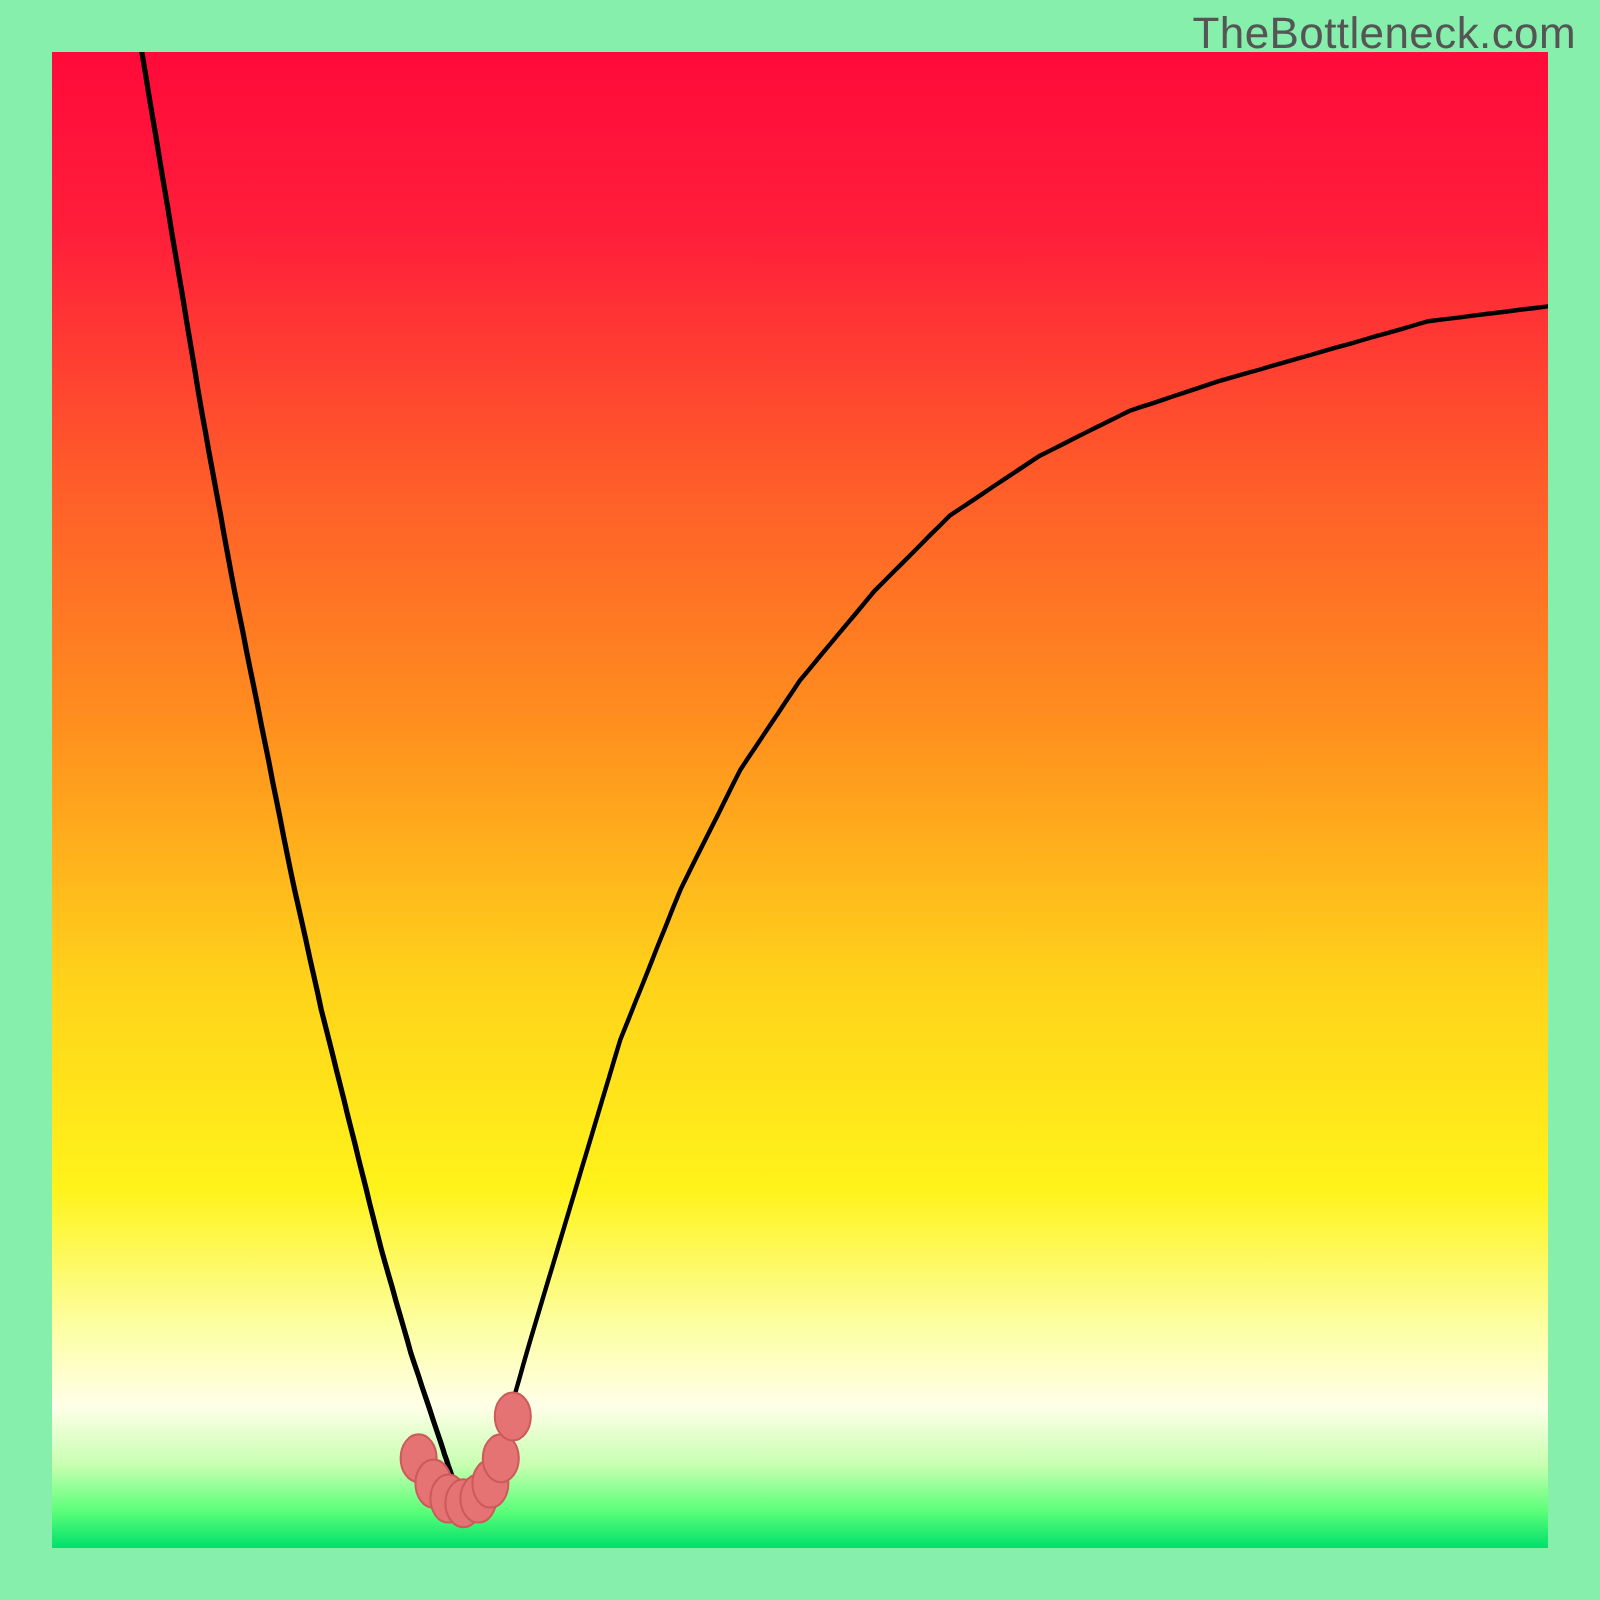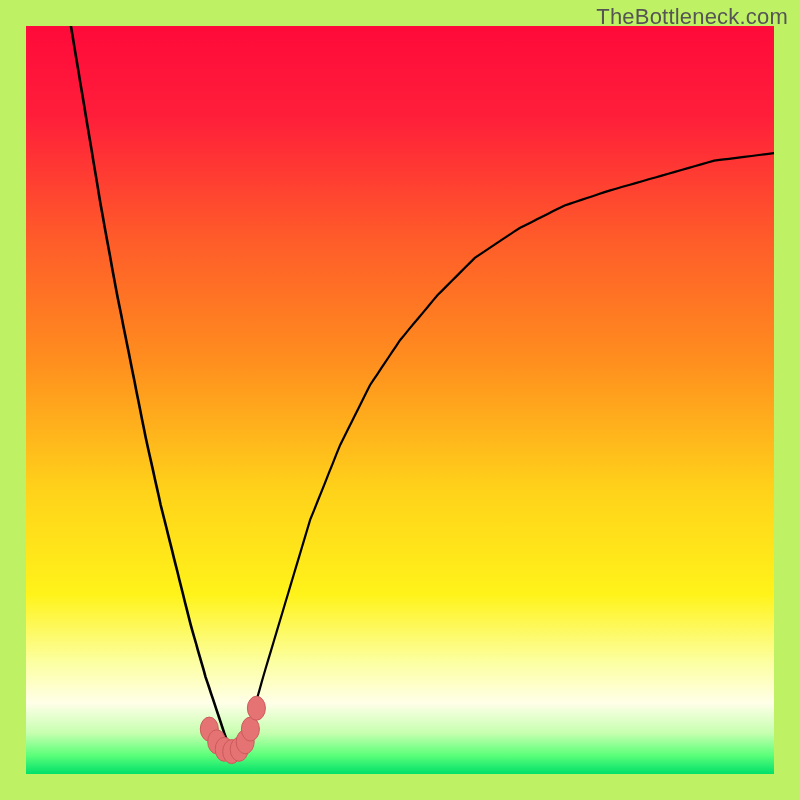--- a/index.html
+++ b/index.html
@@ -8,21 +8,21 @@
     width: 800px;
     height: 800px;
     overflow: hidden;
     background: #000;
     font-family: Arial, Helvetica, sans-serif;
   }
   .frame {
     position: absolute;
     top: 0; left: 0;
     width: 800px; height: 800px;
-    background: #bef264;
+    background: #86efac;
   }
   .plot {
     position: absolute;
     top: 26px;
     left: 26px;
     width: 748px;
     height: 748px;
     overflow: hidden;
   }
   .watermark {

